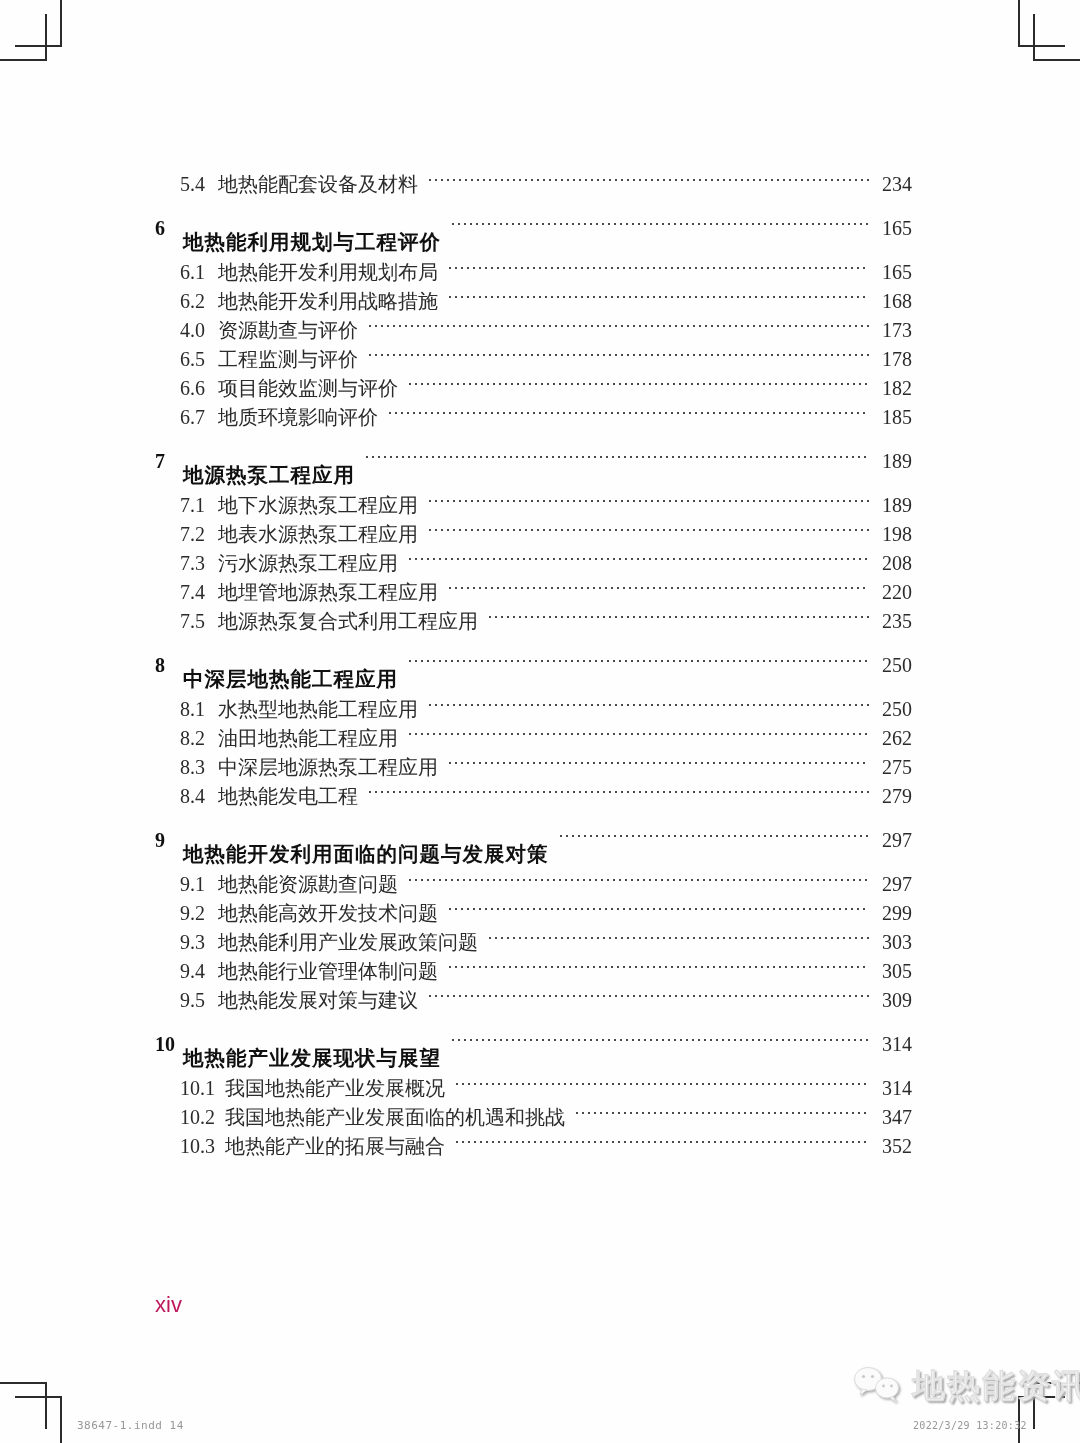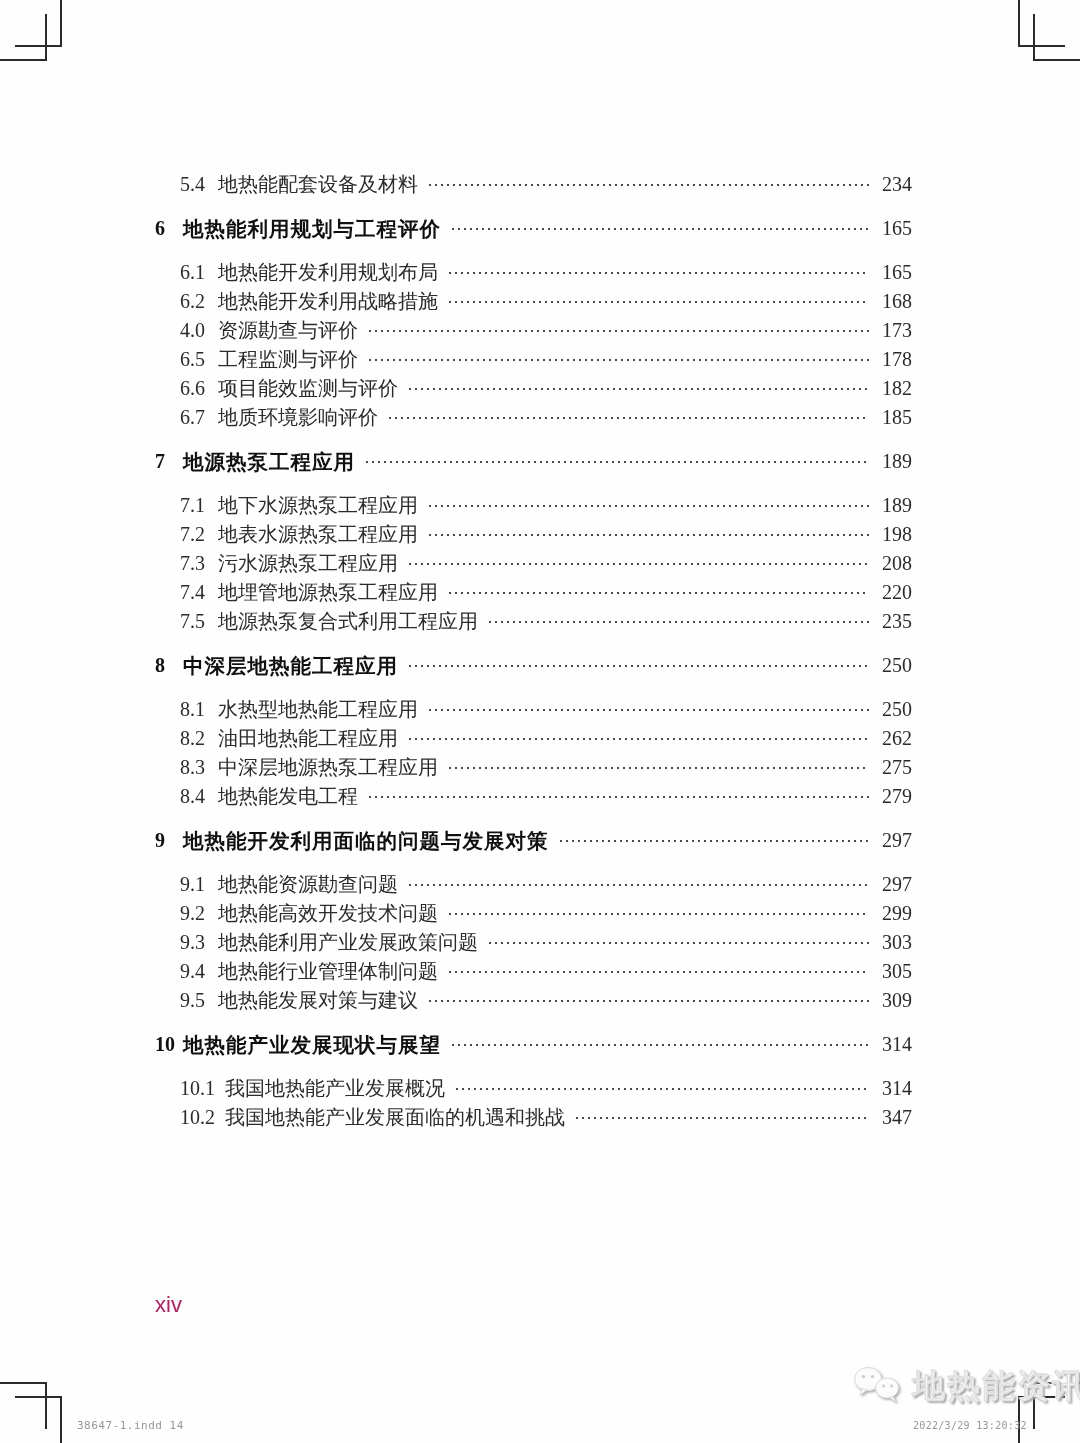--- a/index.html
+++ b/index.html
@@ -27,21 +27,21 @@
   .cm-br-i { bottom:14px;right:0;    border-left:2px solid;  border-top:2px solid; }
 
   
   .toc {
     position:absolute;
     left:155px; top:170px;
     width:757px;
   }
   .row {
     display:flex;
-    align-items:center;
+    align-items:flex-start;
     height:29px;
     line-height:29px;
     font-size:20px;
   }
   .row .num   { min-width:38px; flex:0 0 auto; padding-right:10px; white-space:nowrap; }
   .row .title { flex:0 1 auto; white-space:nowrap; }
   .row .leader{
     flex:1 1 auto;
     height:20px;
     margin:0 7px 0 9px;
@@ -57,20 +57,21 @@
   .row.chapter .num {
     min-width:28px; padding-right:0;
     font-weight:700; color:#101010;
   }
   .row.chapter .title {
     font-family:"Liberation Sans","DejaVu Sans",sans-serif;
     font-weight:700;
     font-size:20.5px;
     letter-spacing:1px;
     color:#101010;
+    margin-top:13px;
   }
 
   
   .folio {
     position:absolute;
     left:155px; top:1292px;
     font-family:"Liberation Sans","DejaVu Sans",sans-serif;
     font-size:22px; color:#be185d;
   }
   .slug-left {
@@ -280,20 +281,26 @@
         <span class="num">10.1</span>
         <span class="title">我国地热能产业发展概况</span>
         <span class="leader"></span>
         <span class="pg">314</span>
       </div>
       <div class="row sub">
         <span class="num">10.2</span>
         <span class="title">我国地热能产业发展面临的机遇和挑战</span>
         <span class="leader"></span>
         <span class="pg">347</span>
+      </div>
+      <div class="row sub">
+        <span class="num">10.3</span>
+        <span class="title">地热能产业的拓展与融合</span>
+        <span class="leader"></span>
+        <span class="pg">352</span>
       </div>
     </div>
 
   <div class="folio">xiv</div>
 
   <div class="slug-left">38647-1.indd  14</div>
   <div class="slug-right">2022/3/29  13:20:32</div>
 
   <div class="watermark">
     <svg class="wm-icon" viewBox="0 0 52 46" xmlns="http://www.w3.org/2000/svg">

